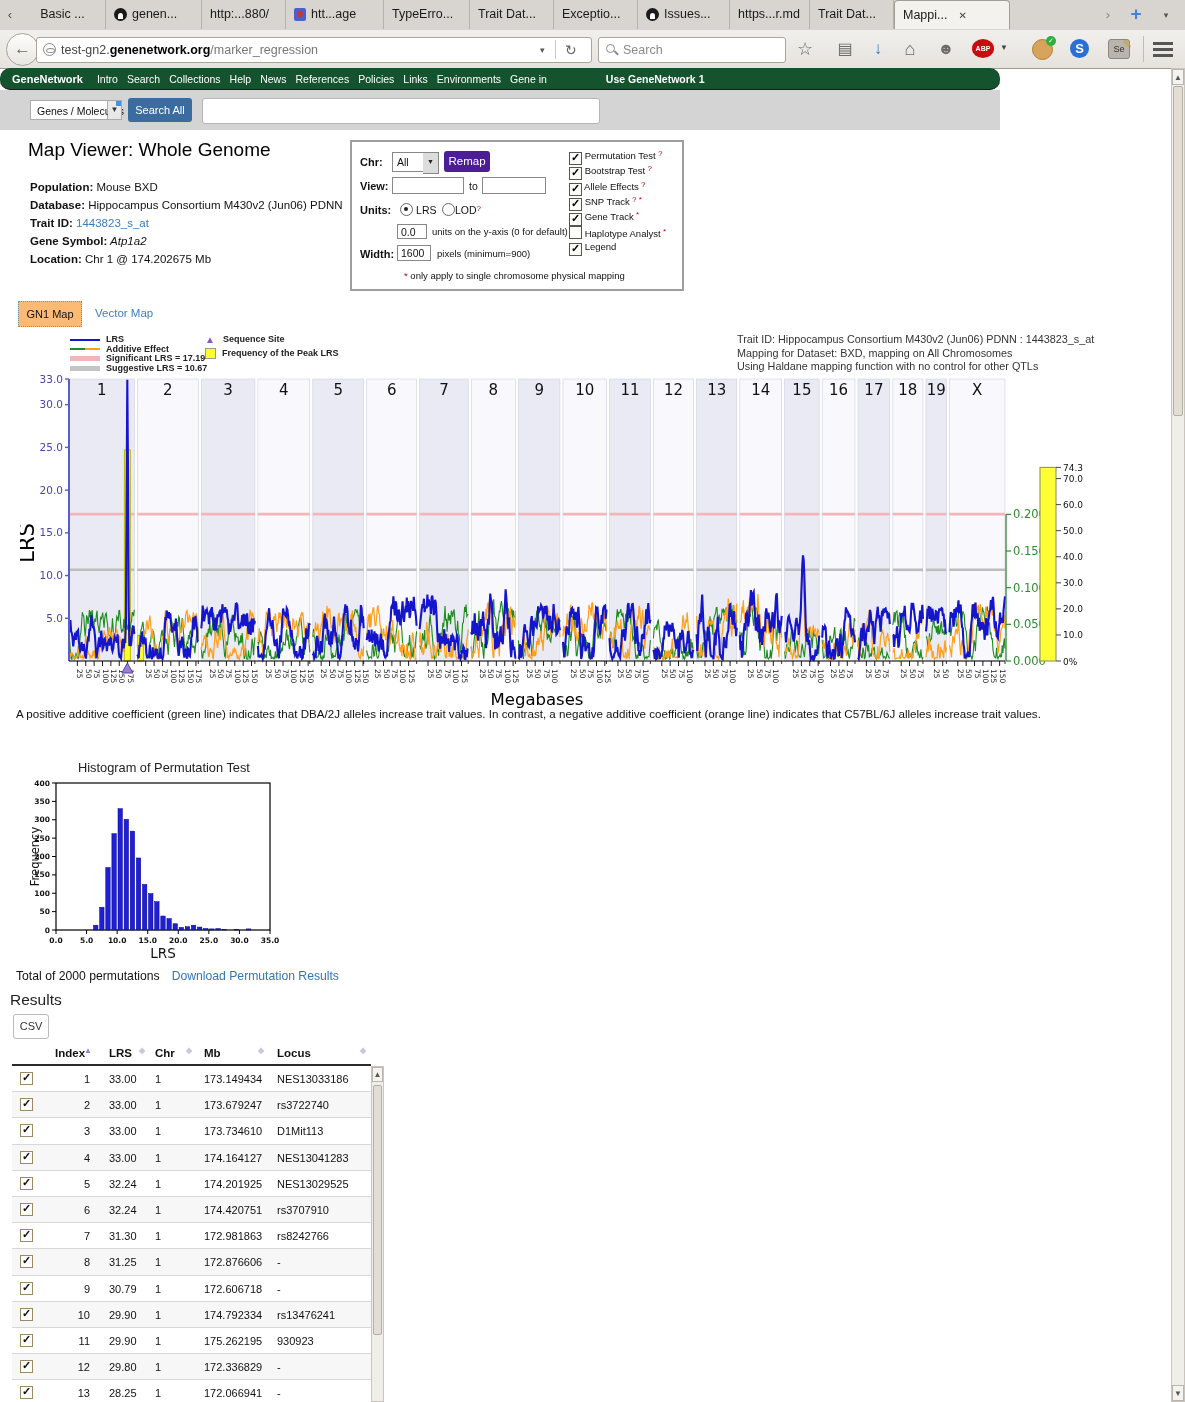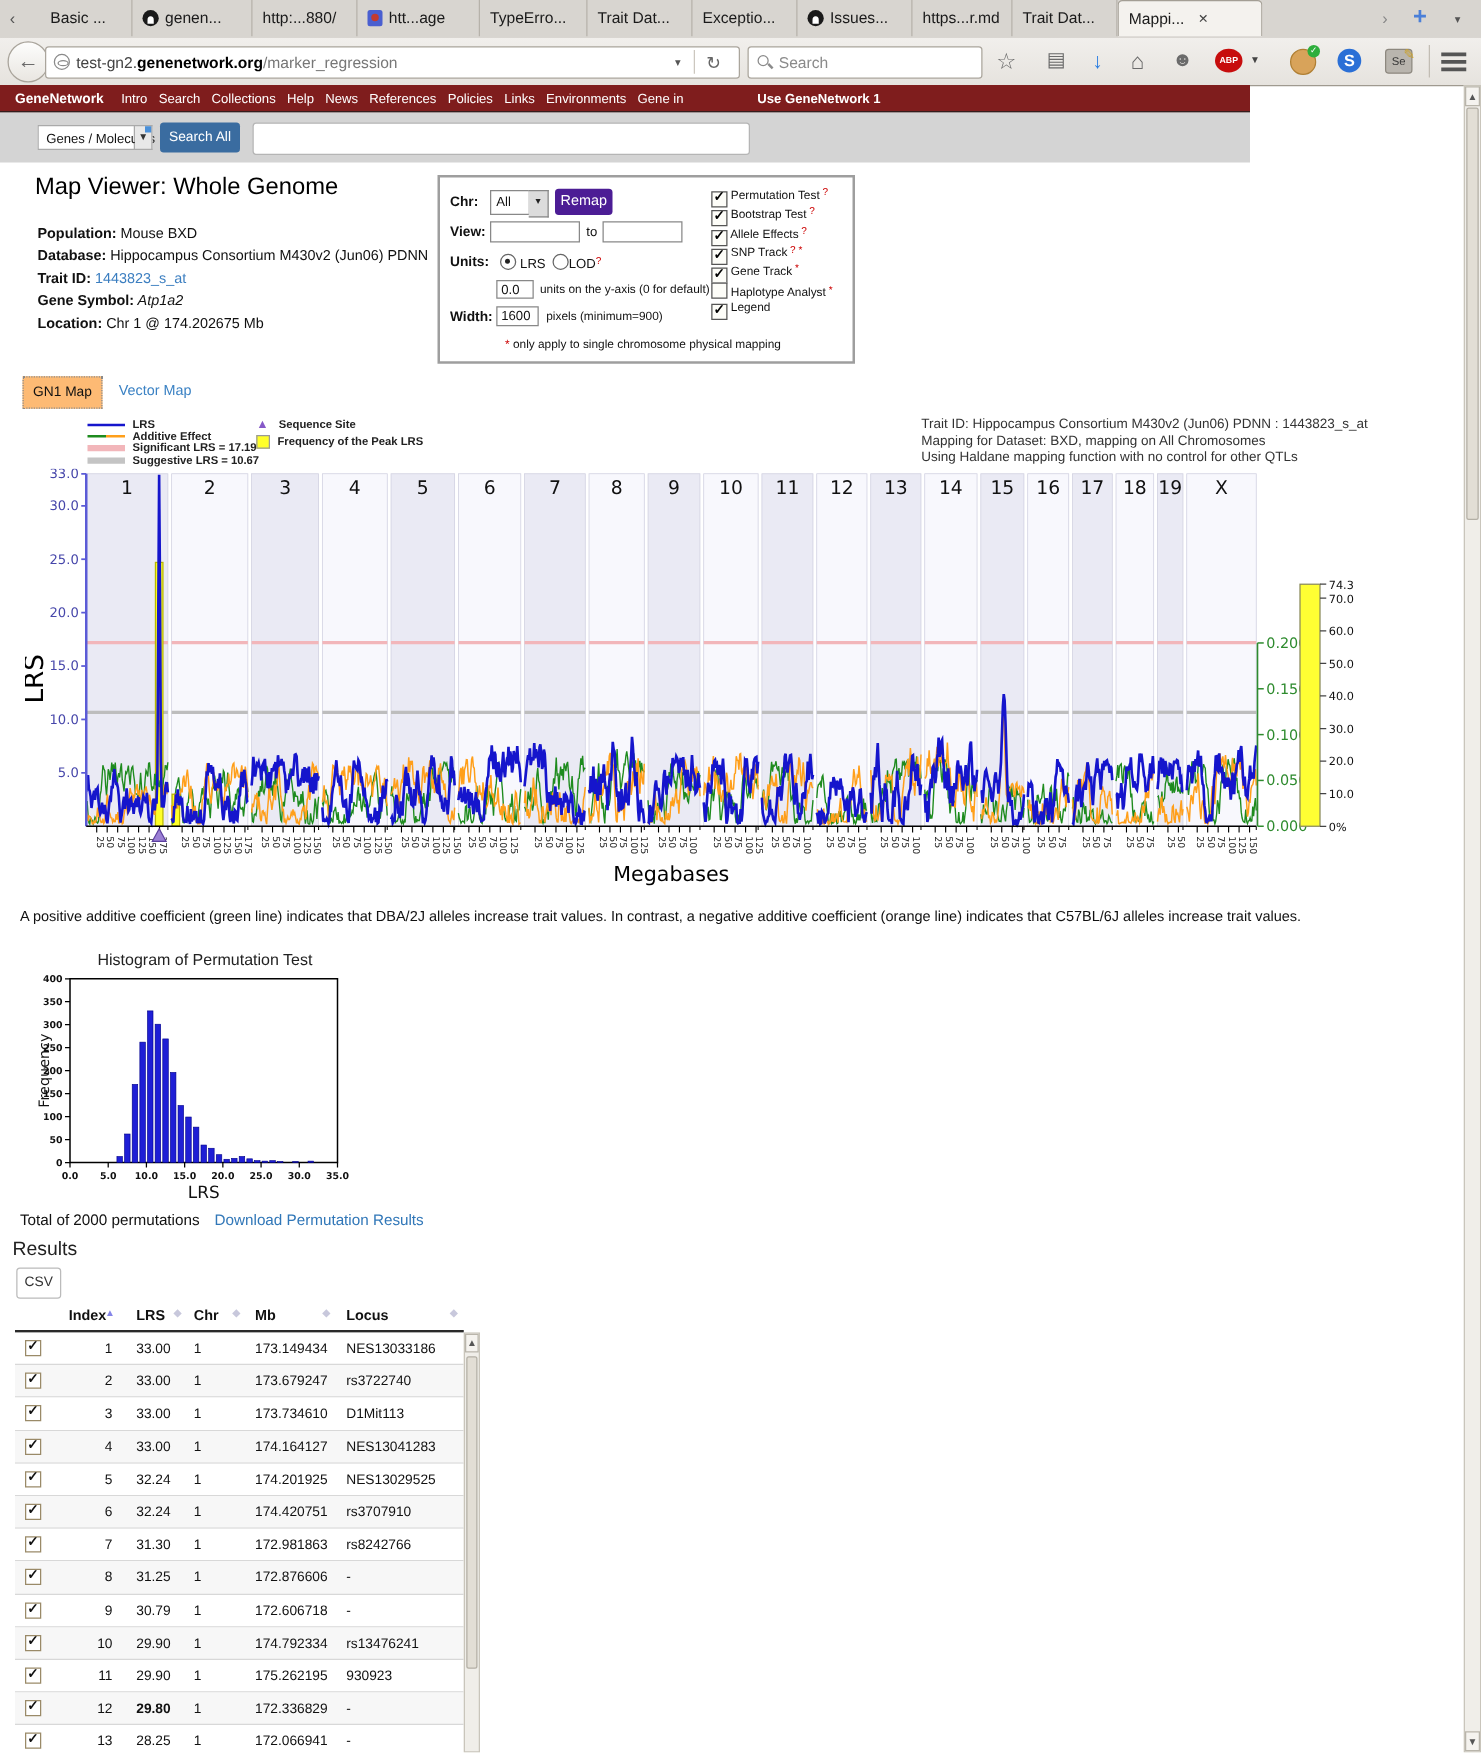--- a/index.html
+++ b/index.html
@@ -45,22 +45,22 @@
        color:#fff;font-size:7px;font-weight:bold;text-align:center;line-height:19px;}
   .cookie{position:absolute;top:9px;width:19px;height:19px;border-radius:50%;background:#d8a35a;border:1px solid #b07f33;}
   .cookie:after{content:"✓";position:absolute;right:-4px;top:-4px;width:10px;height:10px;border-radius:50%;
        background:#2eae3c;color:#fff;font-size:7px;line-height:10px;text-align:center;}
   .sicon{position:absolute;top:9px;width:19px;height:19px;border-radius:50%;background:#2a6fd6;
        color:#fff;font-weight:bold;font-size:13px;text-align:center;line-height:19px;}
   .seicon{position:absolute;top:9px;width:20px;height:18px;border-radius:3px;background:#b9b5ae;border:1px solid #8d887f;
        color:#333;font-size:9px;text-align:center;line-height:18px;}
   .seicon:after{content:"✎";position:absolute;right:-3px;top:-5px;color:#caa12c;font-size:11px;}
   
-  .gn-nav{position:absolute;left:0;top:68px;width:1000px;height:21px;background:#7f1d1d;
-          border-bottom:1px solid #1c1c1c;color:#fff;font-size:10.5px;display:flex;align-items:center;}
+  .gn-nav{position:absolute;left:0;top:68px;width:1000px;height:21px;background:#14532d;
+          border-bottom:1px solid #1c1c1c;color:#fff;font-size:10.5px;display:flex;align-items:center;border-radius:10px;}
   .gn-nav .brand{font-weight:bold;font-size:11px;margin:0 14px 0 12px;}
   .gn-nav span{margin-right:9px;}
   .gn-nav .use1{font-weight:bold;margin-left:41px;}
   .searchstrip{position:absolute;left:0;top:90px;width:1000px;height:40px;background:#d4d4d4;}
   .catsel{position:absolute;left:30px;top:10px;width:78px;height:20px;background:#fff;border:1px solid #aaa;
           font-size:10.5px;line-height:20px;padding-left:6px;box-sizing:border-box;white-space:nowrap;}
   .catbtn{position:absolute;left:108px;top:10px;width:14px;height:20px;background:#e8e8e8;border:1px solid #aaa;
           border-left:none;font-size:8px;color:#333;text-align:center;line-height:18px;box-sizing:border-box;}
   .catbtn:before{content:"";position:absolute;right:0;top:0;width:5px;height:5px;background:#4a90d9;}
   .searchallbtn{position:absolute;left:128px;top:8px;width:64px;height:24px;background:#3a6ca0;color:#fff;
@@ -82,21 +82,21 @@
   .radio.on:after{content:"";position:absolute;left:2.5px;top:2.5px;width:4px;height:4px;border-radius:50%;background:#222;}
   .red{color:#cc0000;}
   .sup{font-size:8px;vertical-align:3px;color:#cc0000;}
   .gn1tab{position:absolute;left:18px;top:301px;width:62px;height:24px;border:1px dotted #8a8a8a;
           font-size:11px;text-align:center;line-height:24px;background:#fdba74;}
   .vectab{position:absolute;left:95px;top:307px;font-size:11.5px;color:#3b82c4;}
   .legend{position:absolute;font-size:9px;font-weight:bold;color:#222;}
   .legrow{height:8px;line-height:8px;margin-bottom:1.5px;white-space:nowrap;}
   .sw{display:inline-block;width:30px;vertical-align:middle;margin-right:6px;}
   .traitinfo{position:absolute;left:737px;top:333px;font-size:10.8px;color:#333;line-height:13.5px;white-space:nowrap;}
-  .note{position:absolute;left:16px;top:727px;font-size:11.6px;color:#111;white-space:nowrap;}
+  .note{position:absolute;left:16px;top:707px;font-size:11.6px;color:#111;white-space:nowrap;}
   .histtitle{position:absolute;left:78px;top:760px;font-size:12.8px;color:#222;}
   .permline{position:absolute;left:16px;top:969px;font-size:12.2px;}
   .permlink{color:#3177b8;margin-left:12px;}
   .results-h{position:absolute;left:10px;top:991px;font-size:15.5px;color:#222;}
   .csvbtn{position:absolute;left:13px;top:1014px;width:34px;height:23px;border:1px solid #bbb;border-radius:3px;
           background:#fff;font-size:11px;color:#333;text-align:center;line-height:23px;}
   .thead{position:absolute;left:12px;top:1045px;width:360px;height:20px;font-size:11.5px;font-weight:bold;}
   .thead span{position:absolute;top:2px;}
   .sorticon{color:#c8c8dc;font-size:8px;}
   .sortup{color:#8585e8;font-size:8px;}
@@ -845,21 +845,21 @@
       <div class="tcb">✓</div>
       <span style="left: 43px; width: 35px; text-align: right;">11</span>
       <span style="left: 97px;">29.90</span>
       <span style="left: 143px;">1</span>
       <span style="left: 192px;">175.262195</span>
       <span style="left: 265px;">930923</span>
     </div>
     <div class="trow" style="background: rgb(247, 247, 247);">
       <div class="tcb">✓</div>
       <span style="left: 43px; width: 35px; text-align: right;">12</span>
-      <span style="left: 97px; font-weight: bold;">29.80</span>
+      <span style="left: 97px;">29.80</span>
       <span style="left: 143px;">1</span>
       <span style="left: 192px; text-align: center;">172.336829</span>
       <span style="left: 265px;">-</span>
     </div>
     <div class="trow" style="background: rgb(255, 255, 255);">
       <div class="tcb">✓</div>
       <span style="left: 43px; width: 35px; text-align: right;">13</span>
       <span style="left: 97px;">28.25</span>
       <span style="left: 143px;">1</span>
       <span style="left: 192px;">172.066941</span>

